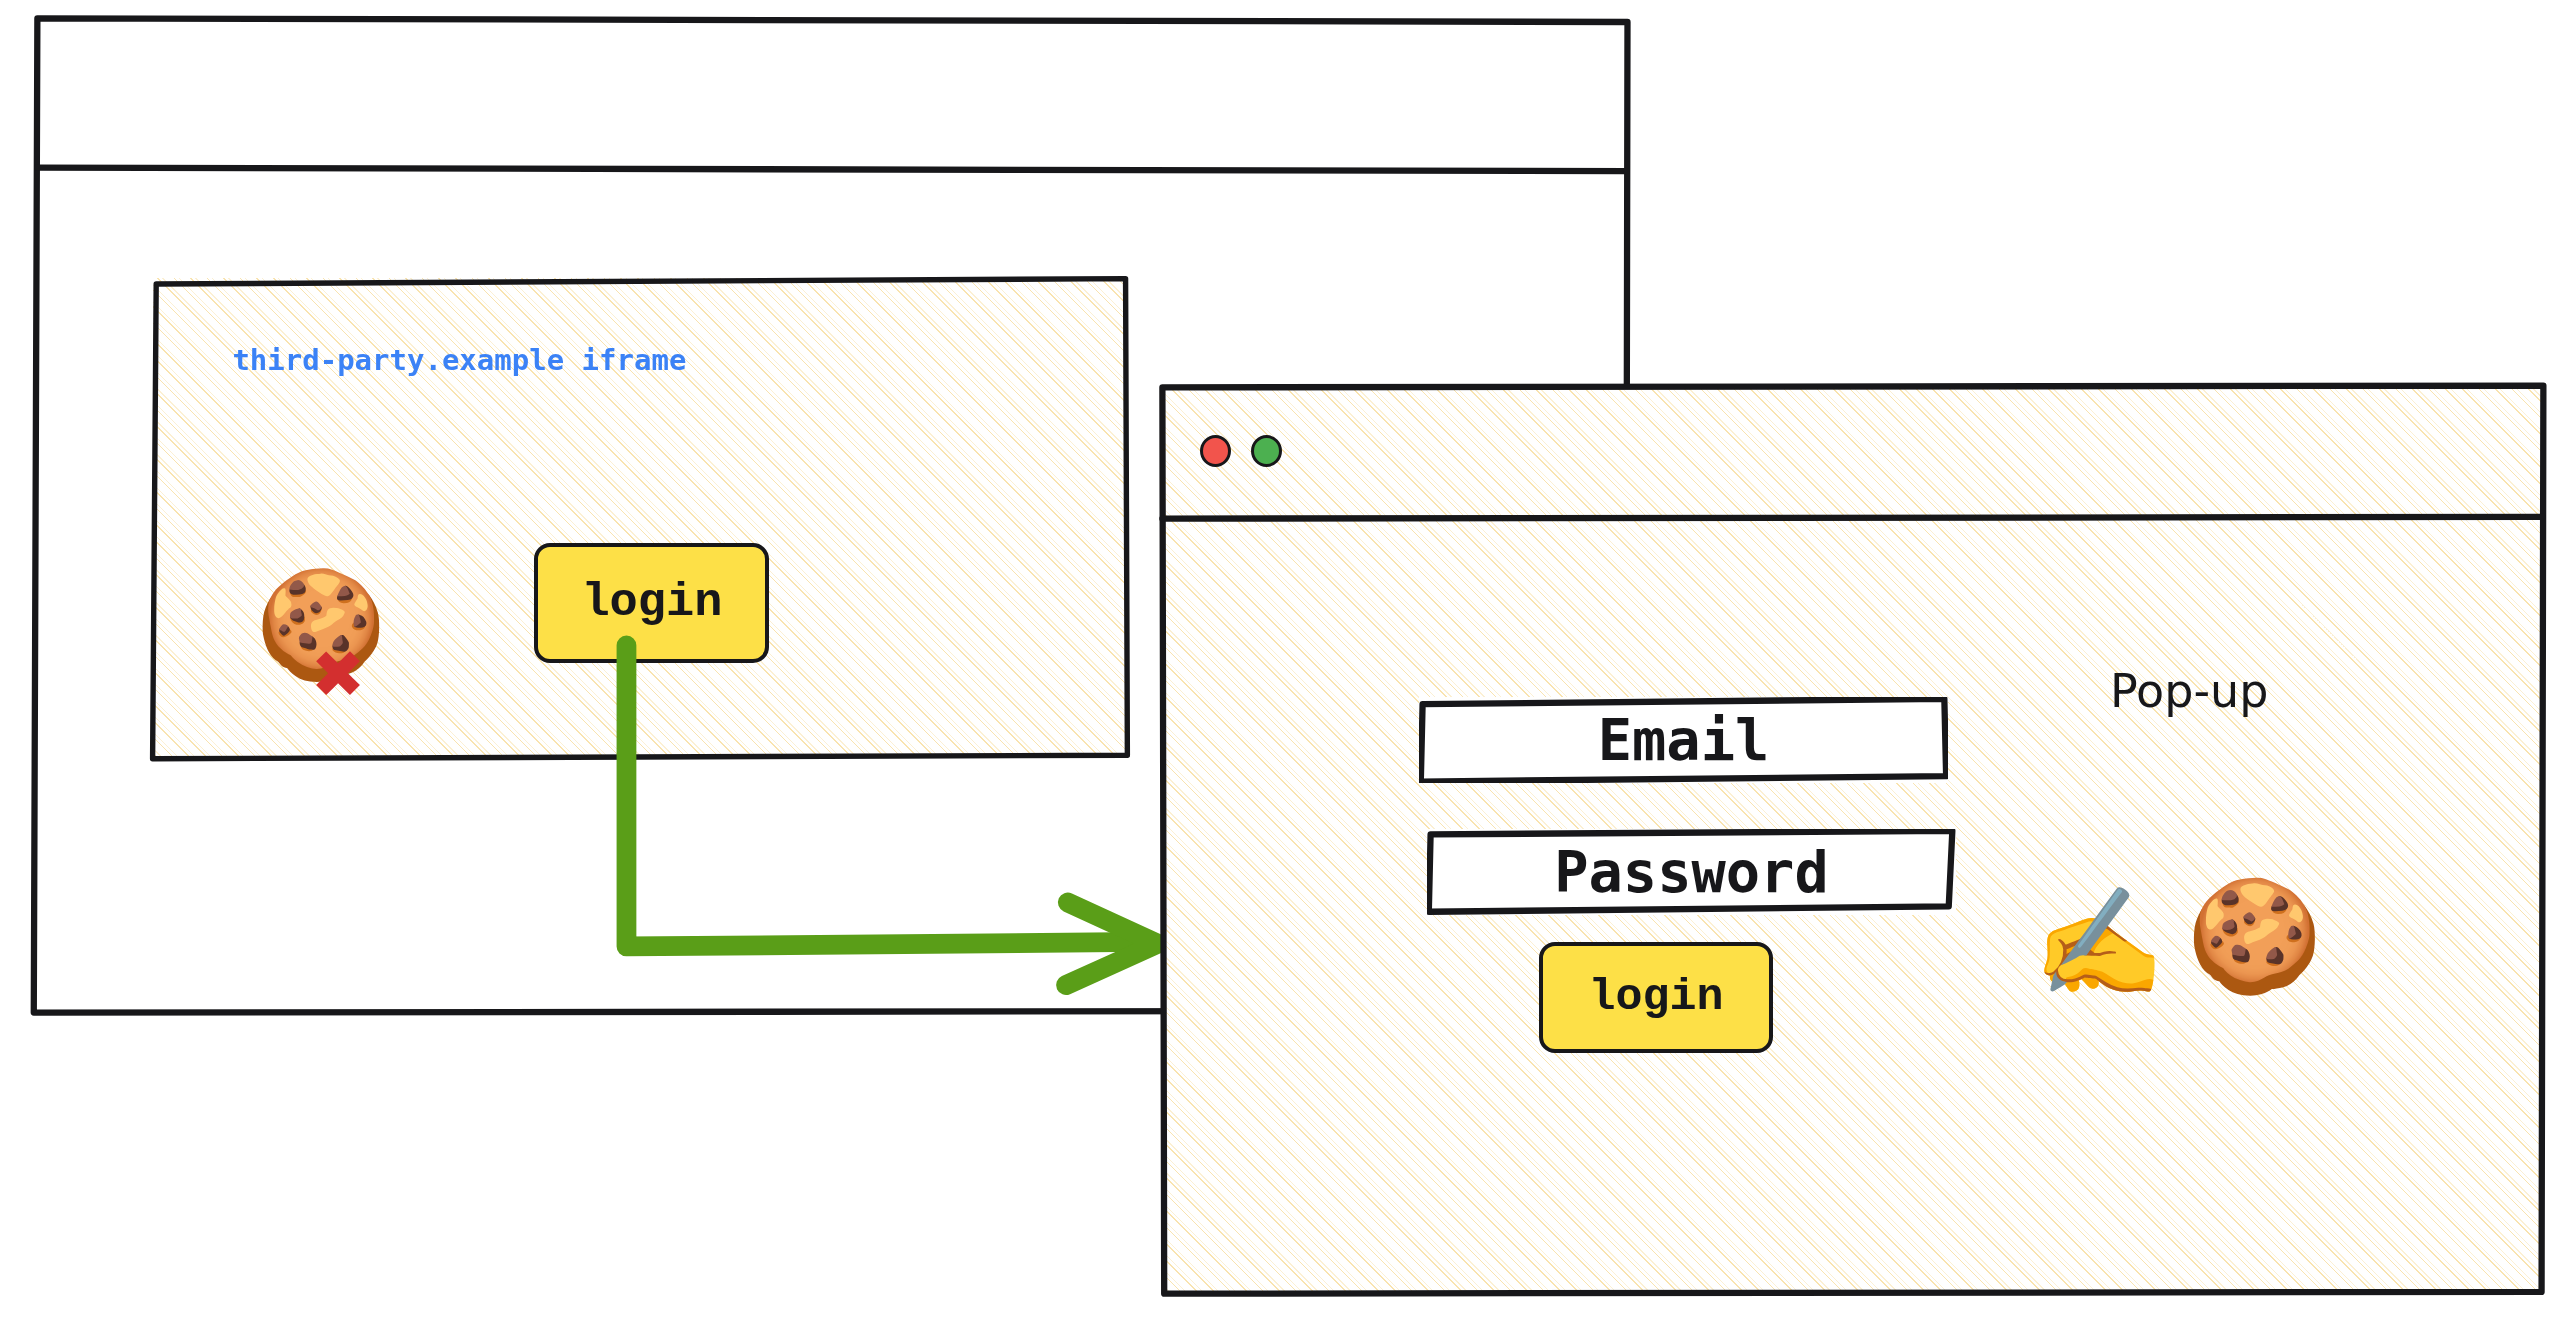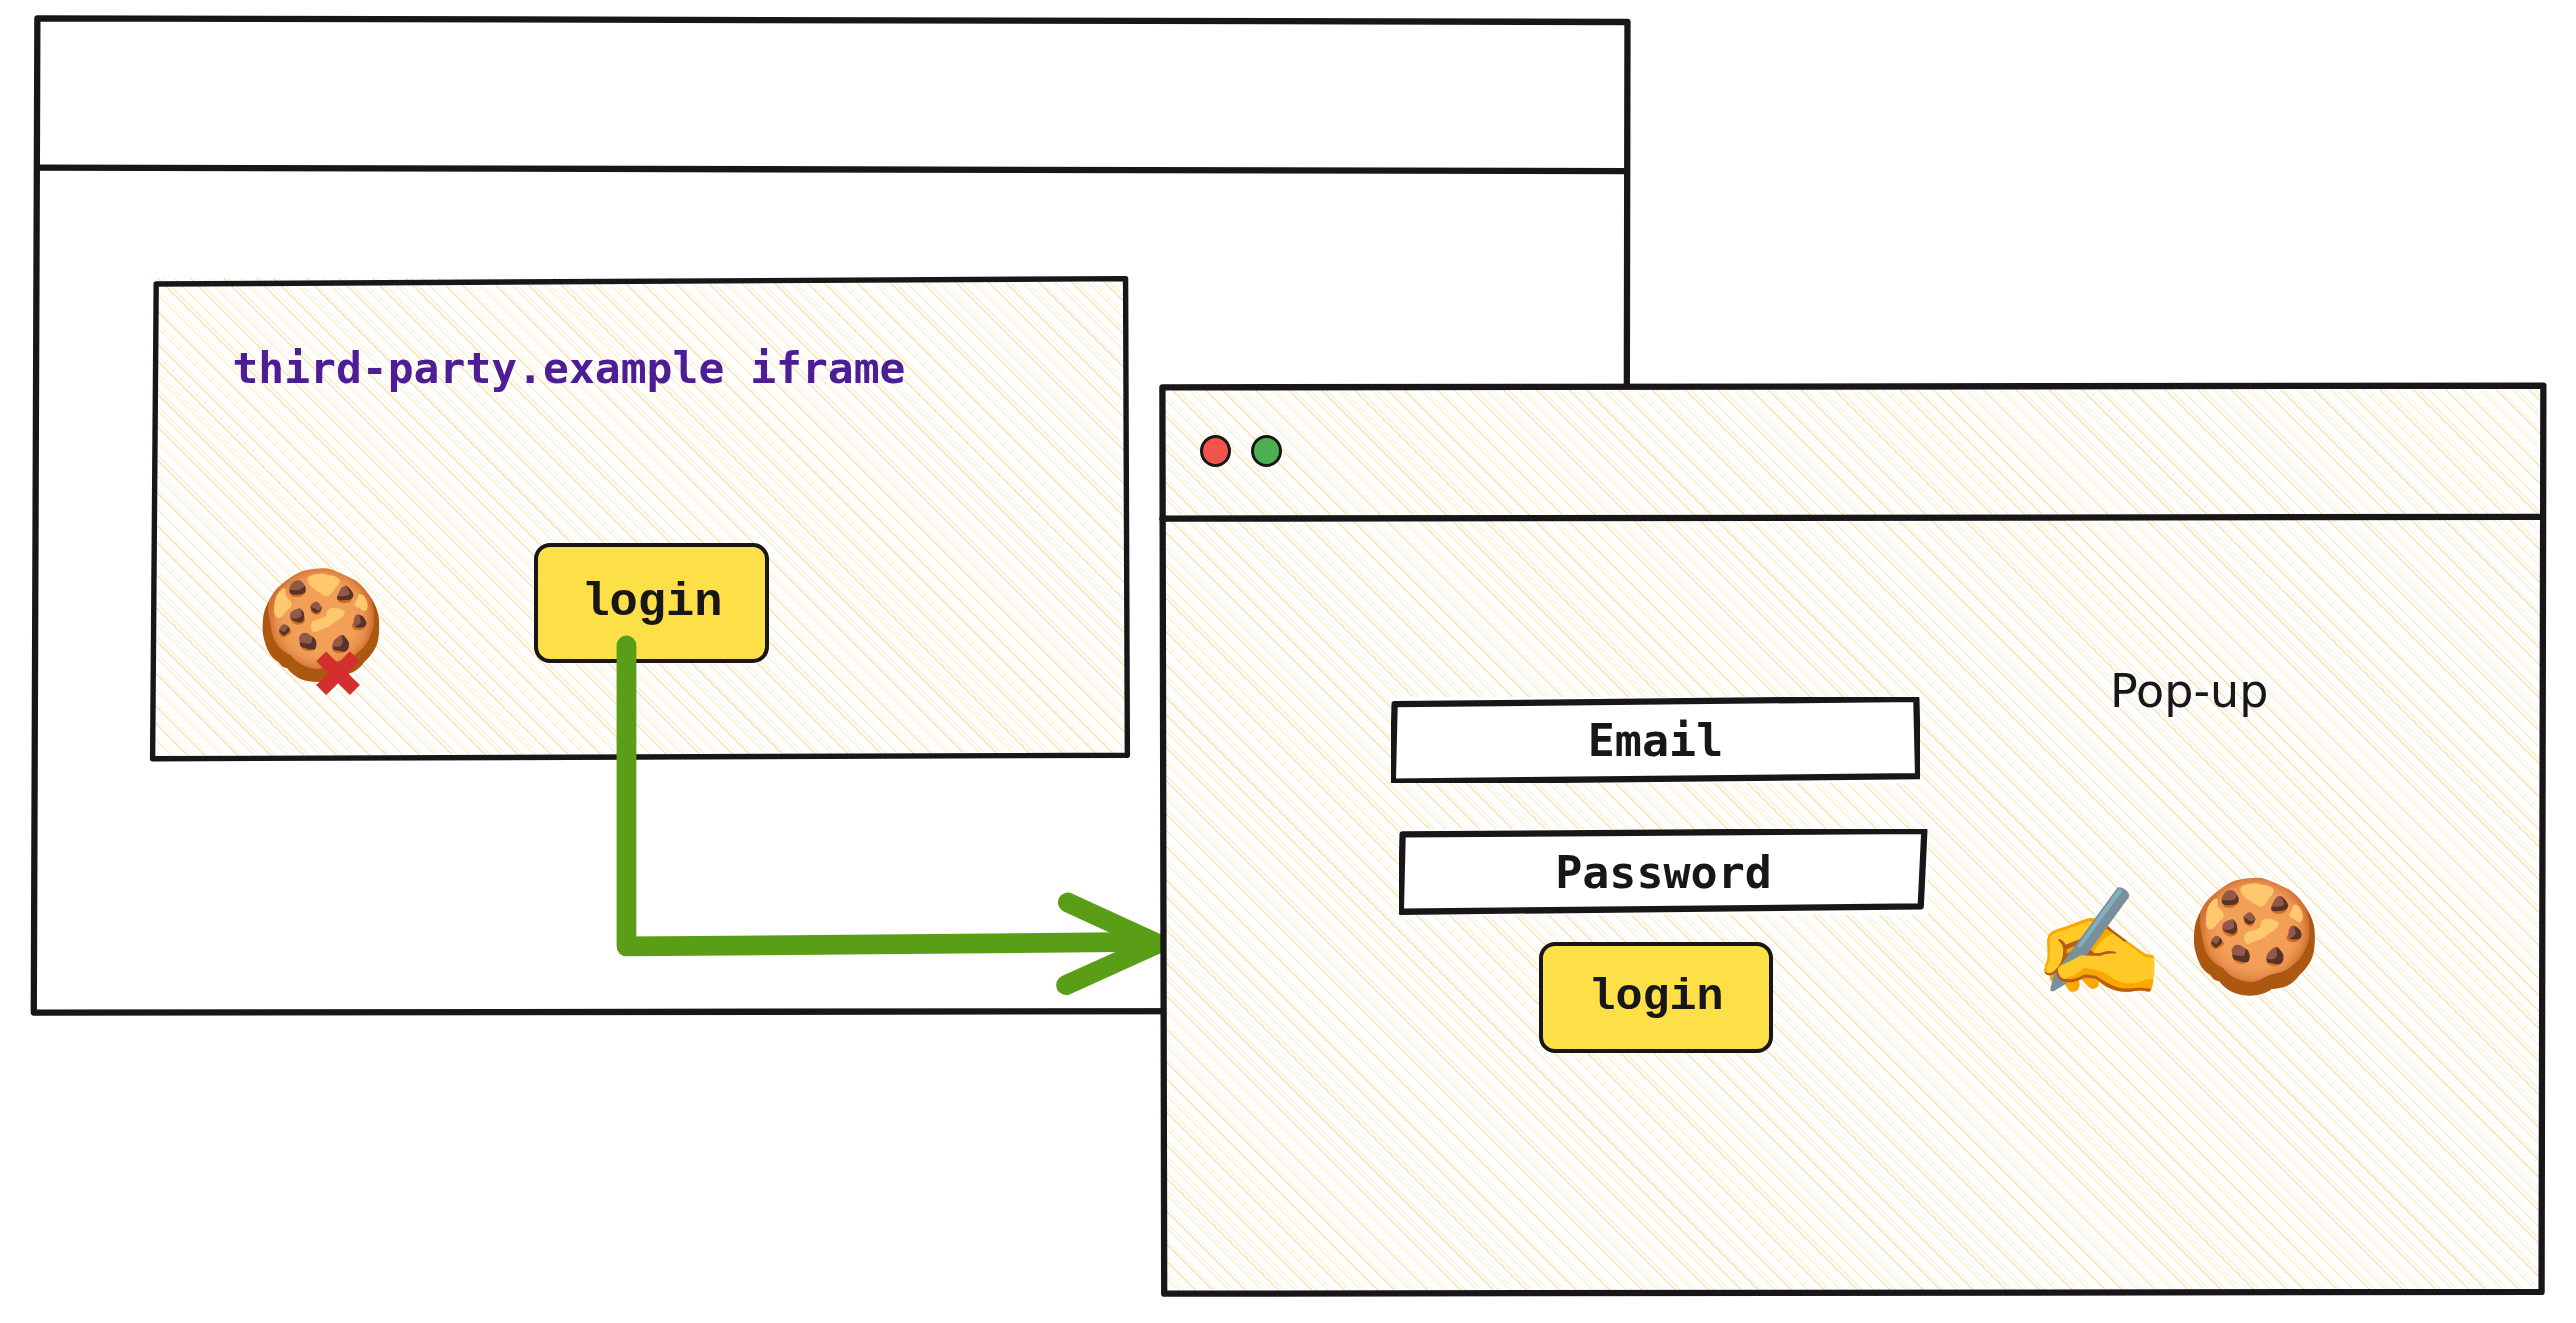--- a/index.html
+++ b/index.html
@@ -95,23 +95,23 @@
     left: 135px;
     top: 262px;
     width: 982px;
     height: 487px;
   }
   .iframe-label {
     position: absolute;
     left: 83px;
     top: 68px;
     font-family: "DejaVu Sans Mono", monospace;
-    font-size: 43px;
-    font-weight: 700;
-    color: #4c1d95;
+    font-size: 29px;
+    font-weight: 700;
+    color: #3b82f6;
     white-space: nowrap;
   }
 
   
   .emoji {
     position: absolute;
     line-height: 1;
     user-select: none;
   }
 
@@ -158,24 +158,25 @@
   #popup-window .title-text { margin-left: 52px; }
 
   
   .field {
     position: absolute;
     background: #ffffff;
     display: flex;
     align-items: center;
     justify-content: center;
     font-family: "DejaVu Sans Mono", monospace;
-    font-size: 45px;
-    font-weight: 700;
-    color: #17171a;
-    box-sizing: border-box;
+    font-size: 57px;
+    font-weight: 700;
+    color: #17171a;
+    box-sizing: border-box;
+    margin-left: 28px;
   }
   #email-field    { left: 1391px; top: 697px;  width: 529px; height: 86px; }
   #password-field { left: 1399px; top: 829px;  width: 529px; height: 86px; }
 
   
   #popup-label {
     position: absolute;
     left: 2110px;
     top: 664px;
     font-family: "DejaVu Sans", sans-serif;

